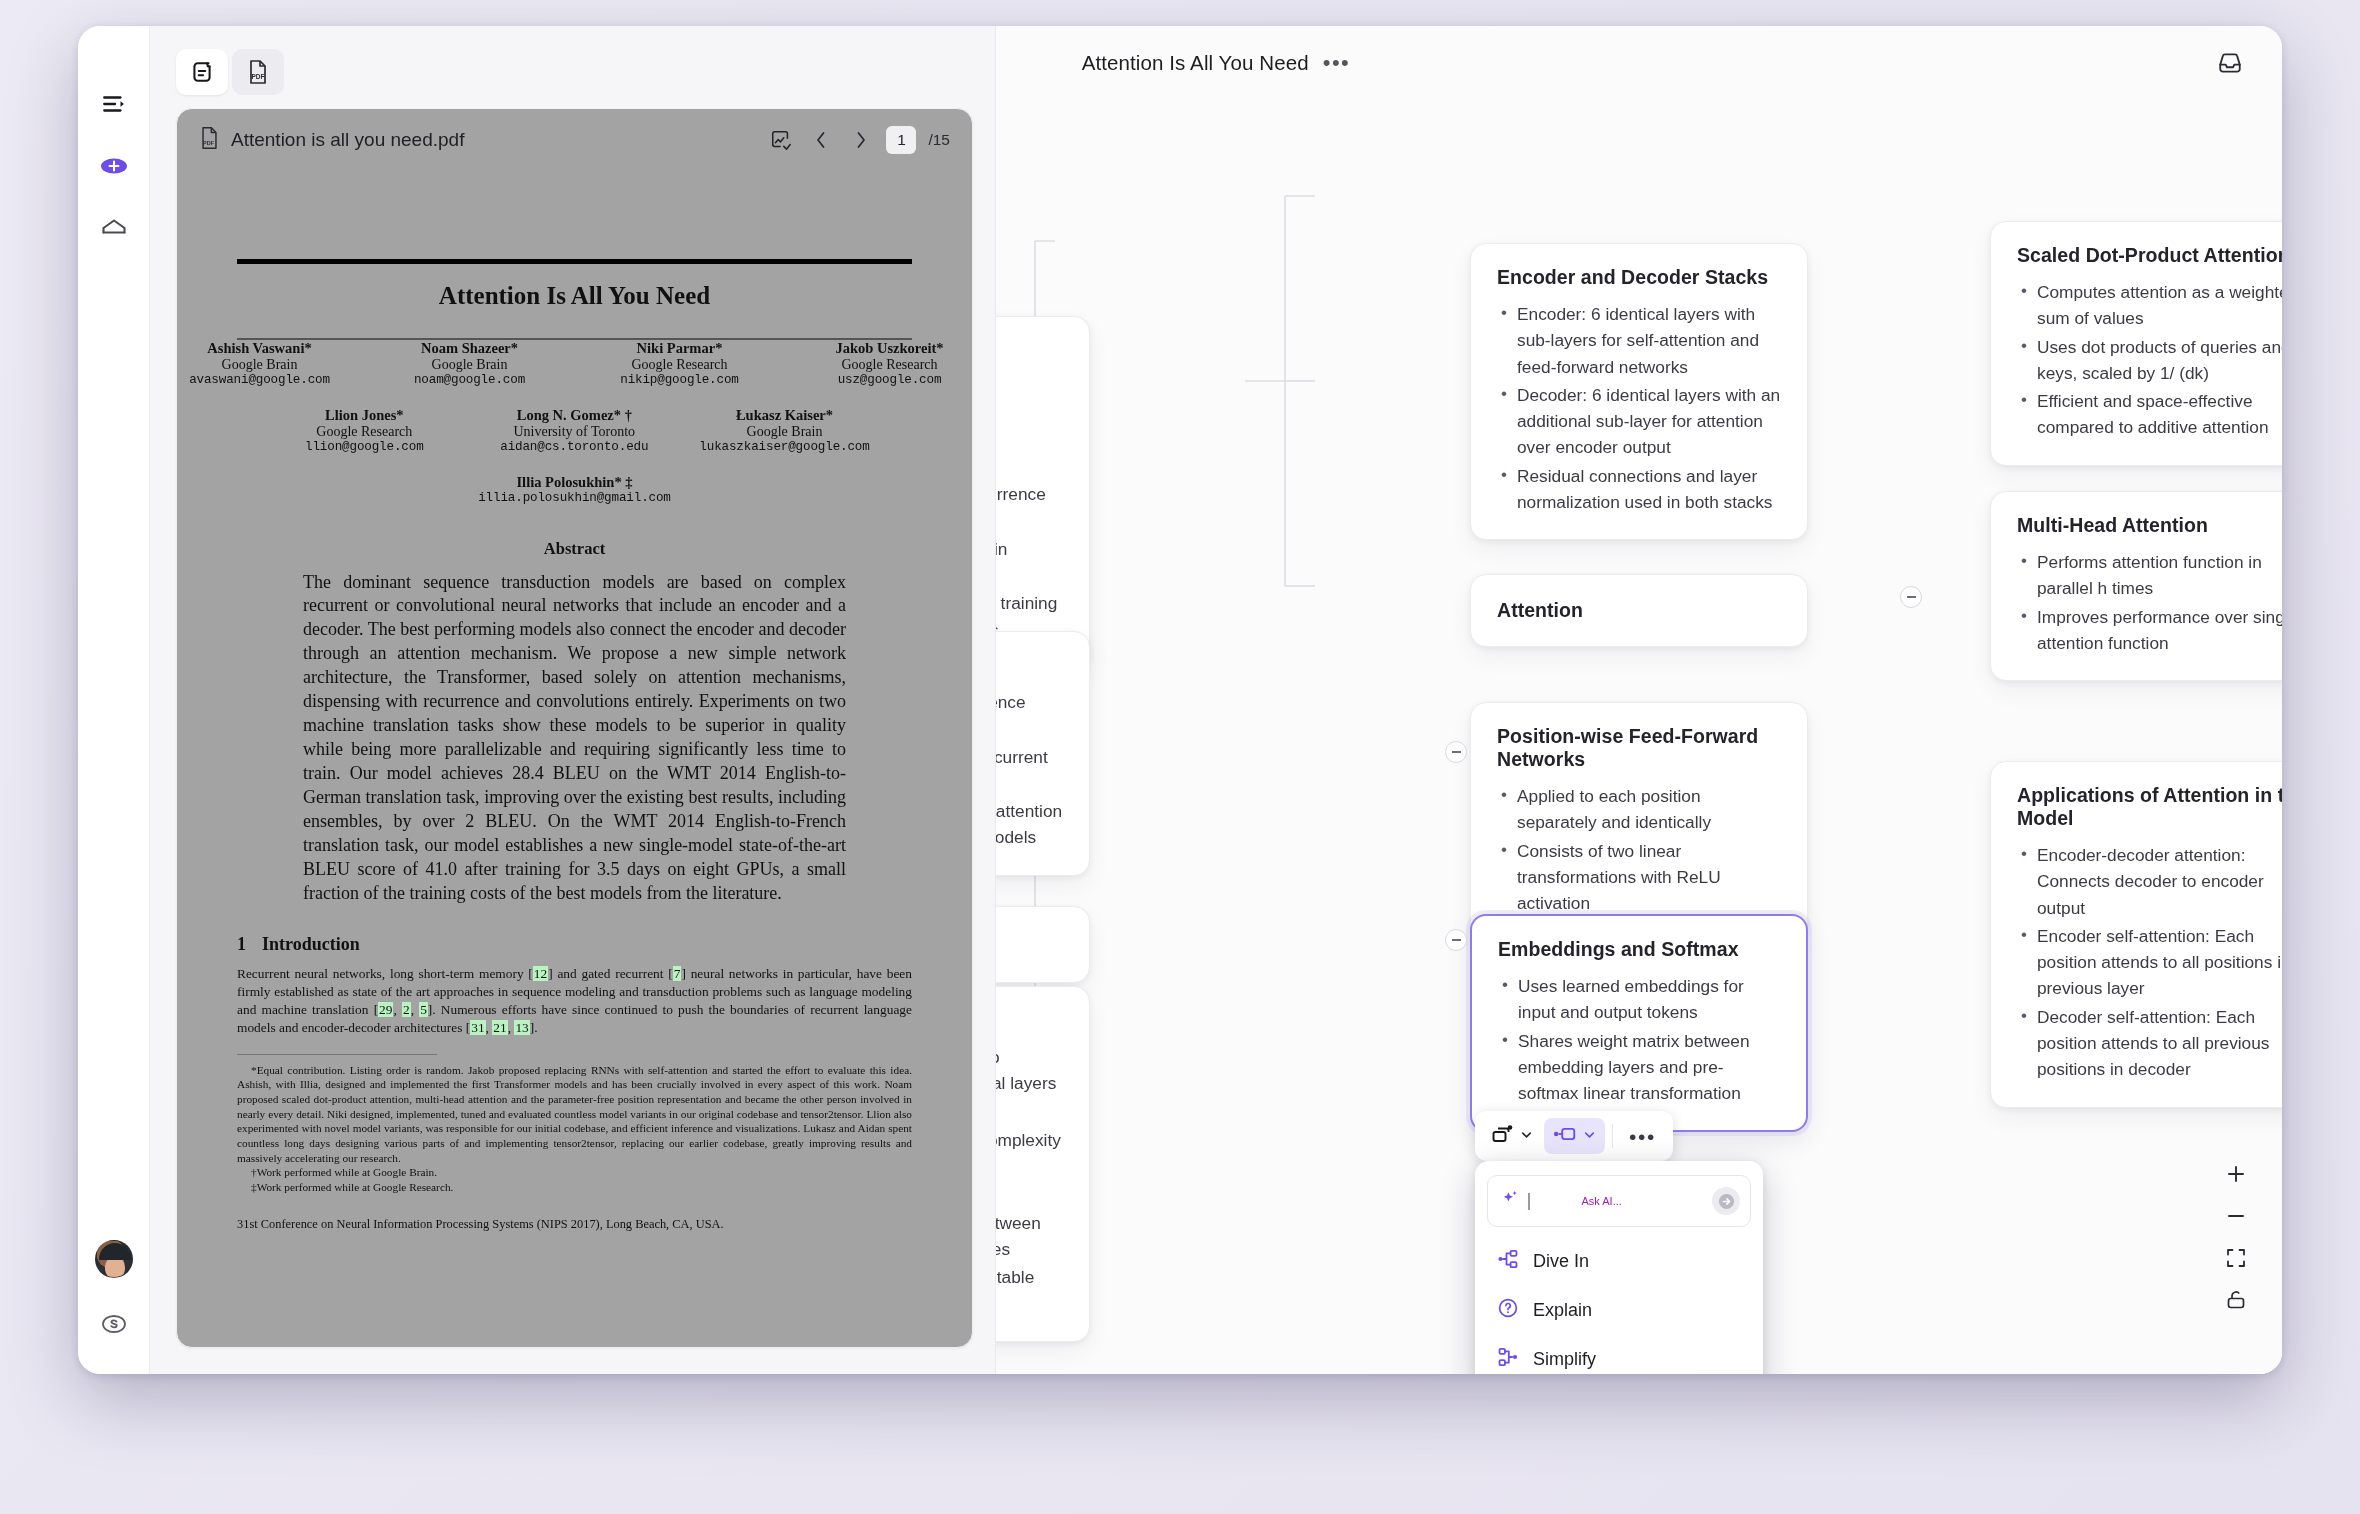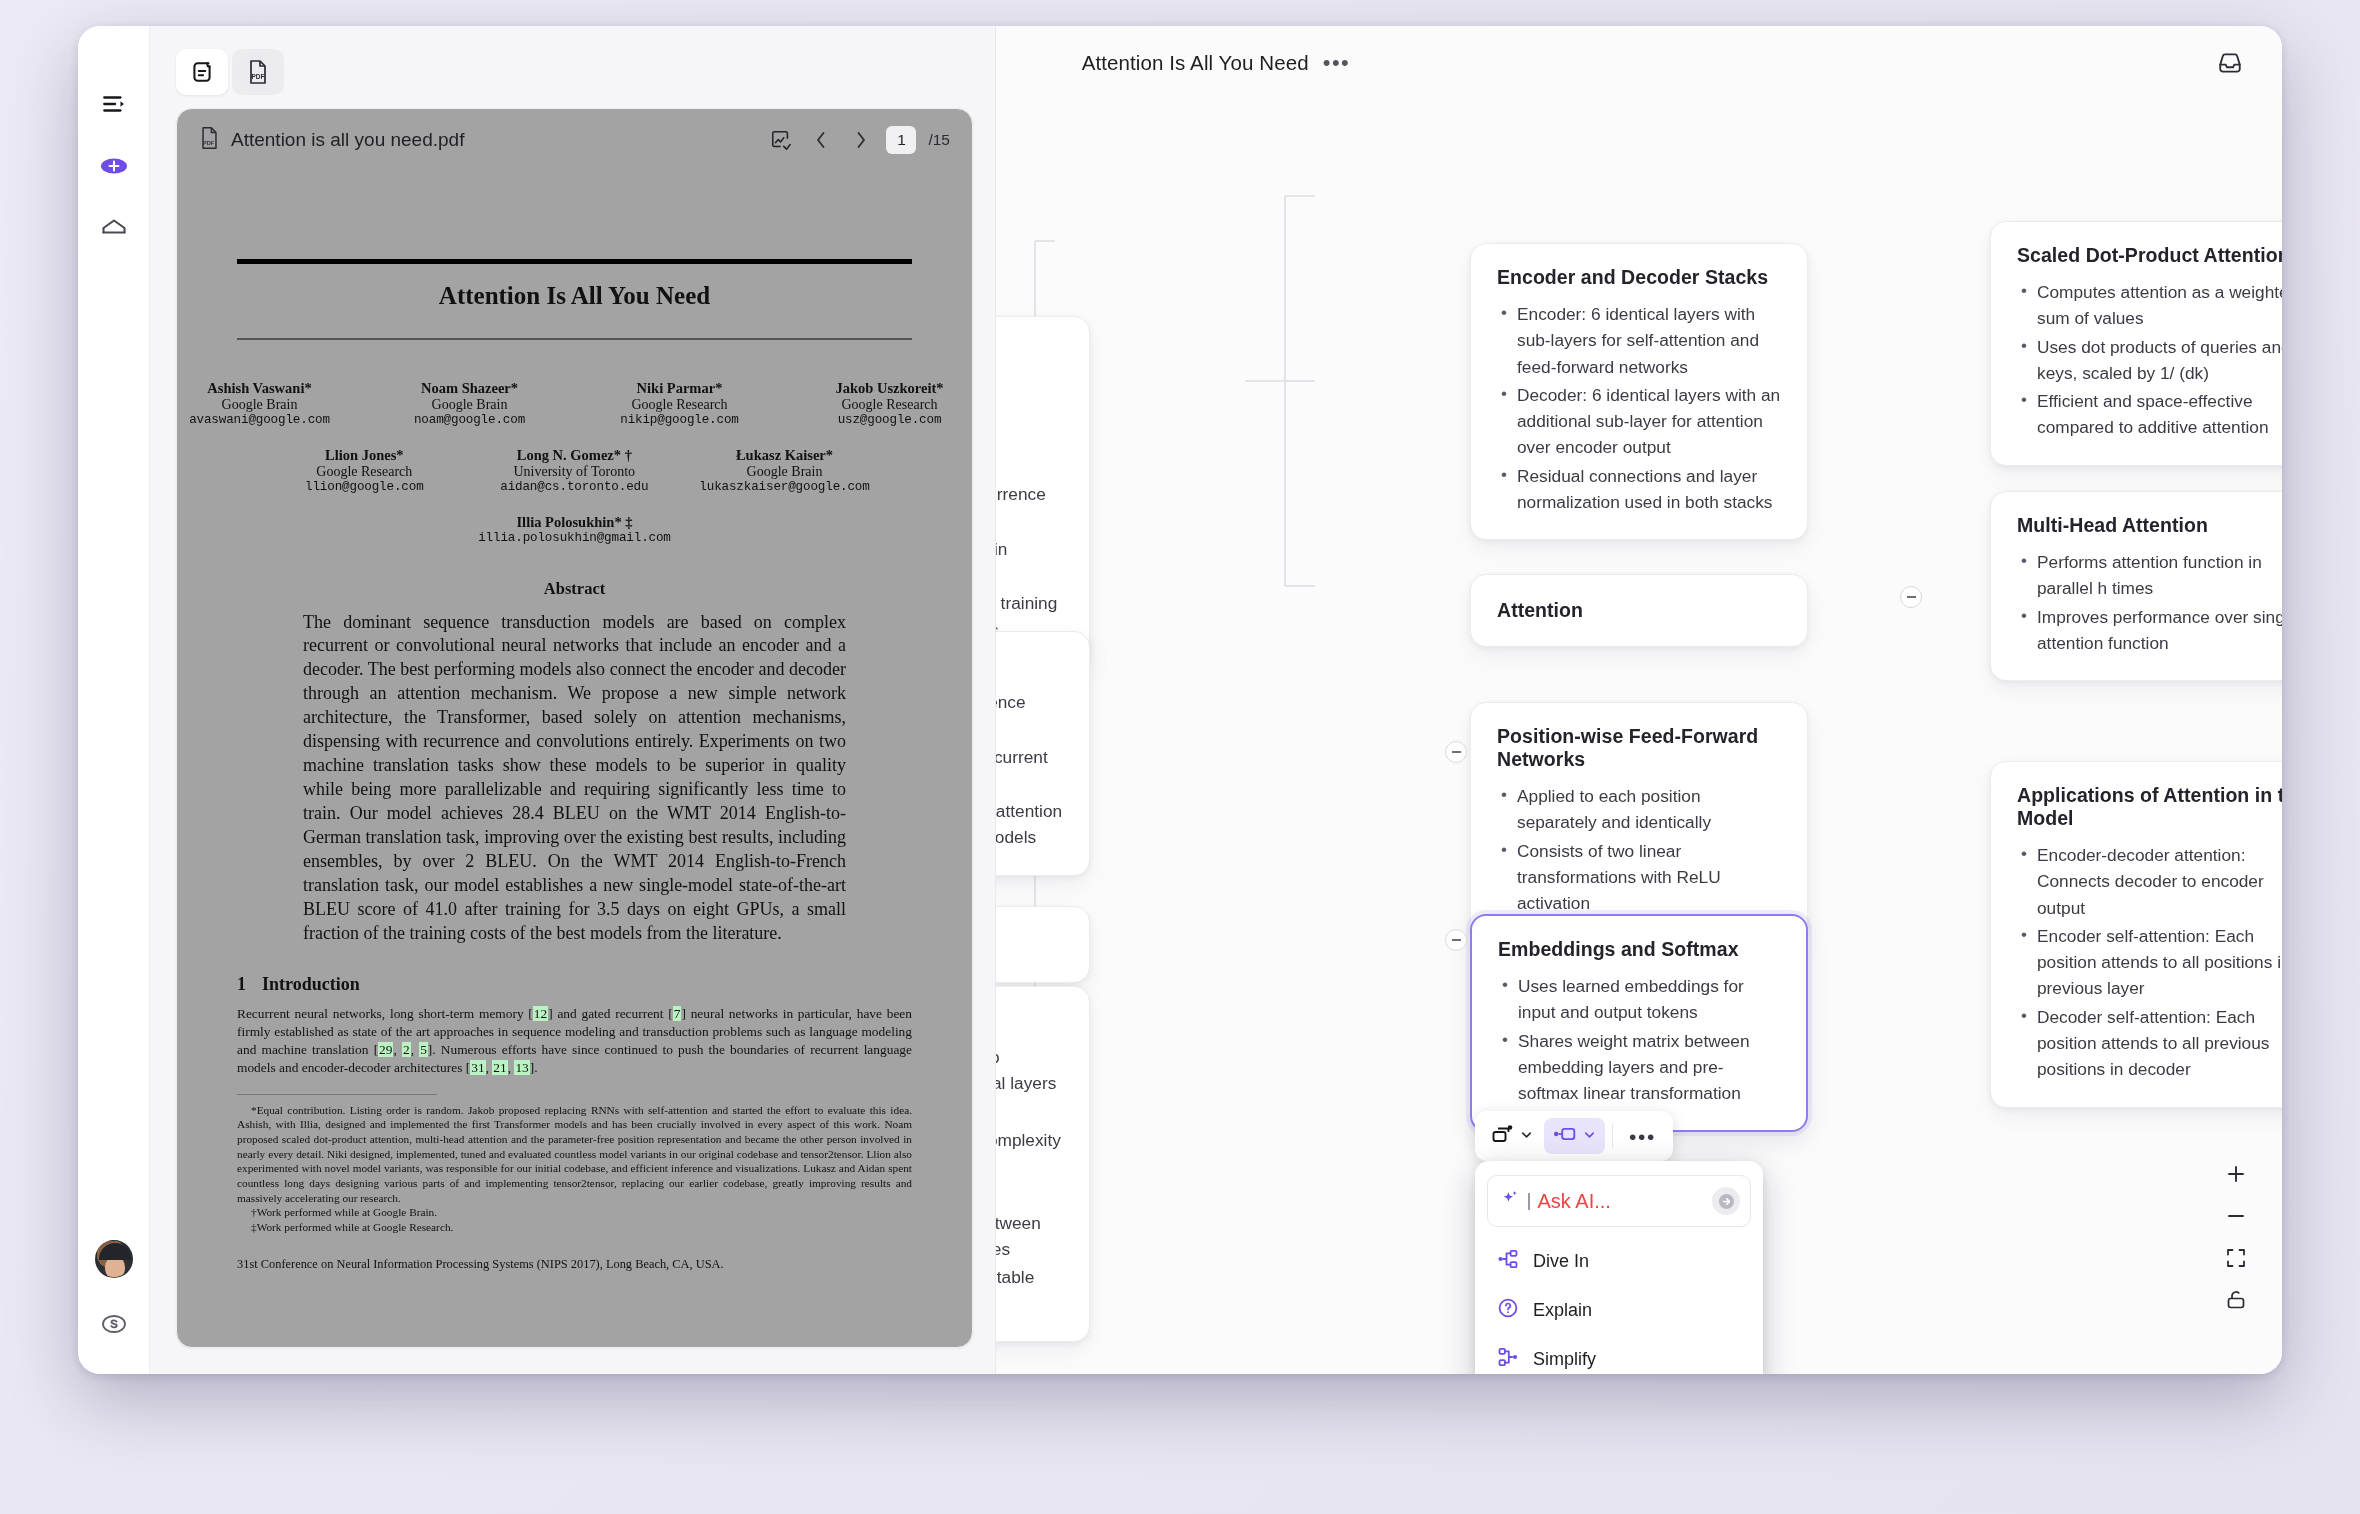--- a/index.html
+++ b/index.html
@@ -196,21 +196,21 @@
     padding: 0 60px;
     position: relative;
   }
   .paper { font-family: "Liberation Serif", serif; color: #111; }
   .rule-top { height: 5px; background: #000; margin-top: 88px; }
   .rule-bot { height: 1.5px; background: #555; margin-top: 28px; }
   .paper-title {
     text-align: center; font-size: 25px; font-weight: 700;
     margin-top: 18px;
   }
-  .authors { margin-top: 40px; }
+  .authors { }
   .author-row { display: flex; justify-content: center; gap: 40px; margin-bottom: 20px; }
   .author { text-align: center; min-width: 170px; }
   .a-name { font-size: 14.5px; font-weight: 700; }
   .a-aff  { font-size: 14px; }
   .a-mail { font-family: "Liberation Mono", monospace; font-size: 12.6px; letter-spacing:-.15px;text-align:center; }
   .abstract-h {
     text-align: center; font-weight: 700; font-size: 16.5px; margin-top: 34px; margin-bottom: 10px;
   }
   .abstract-p {
     font-size: 18px; line-height: 1.33; text-align: justify;
@@ -254,21 +254,21 @@
     padding: 14px 12px 12px 12px;
     z-index: 70;
   }
   .ai-input {
     display: flex; align-items: center; gap: 8px;
     border: 1px solid #e6e6ec; border-radius: 10px;
     padding: 11px 10px 11px 12px;
     margin-bottom: 10px;
   }
   .ai-caret { width:1.5px; height:17px; background:#9a9aa6; }
-  .ai-placeholder { font-size: 20px; color: #ef4444; flex: 1 1 auto; }
+  .ai-placeholder { font-size: 11px; color: #a21caf; flex: 1 1 auto; margin-left: 44px; }
   .ai-send {
     width: 28px; height: 28px; border-radius: 50%;
     background: #ececf0; display:flex; align-items:center; justify-content:center;
     cursor: pointer; flex: 0 0 28px;
   }
   .ai-item {
     display: flex; align-items: center; gap: 14px;
     padding: 12px 10px; border-radius: 9px; cursor: pointer;
   }
   .ai-item span.lbl { font-size: 18px; color: #1d1d24; }

